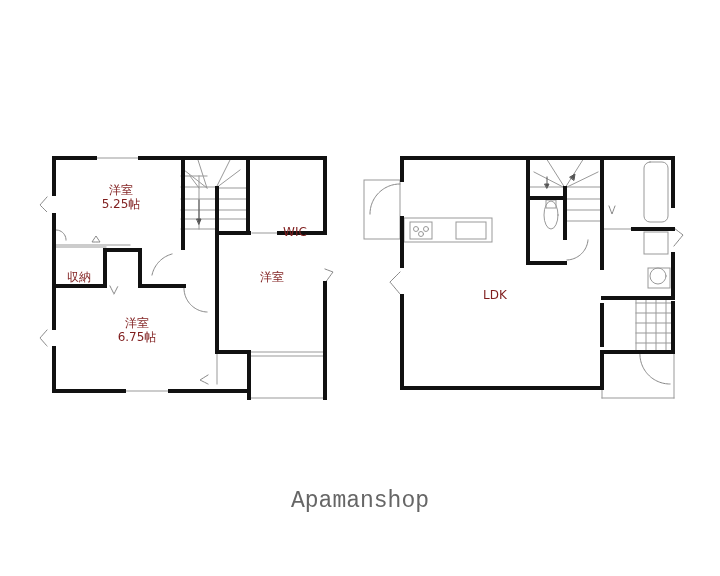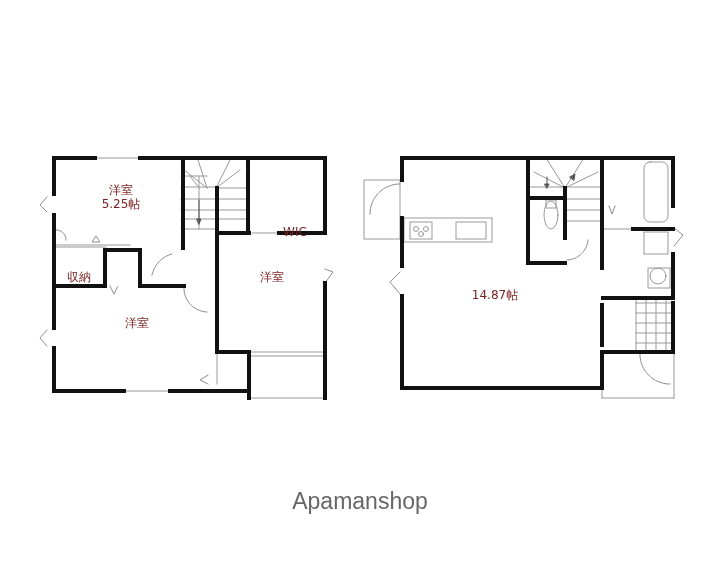--- a/index.html
+++ b/index.html
@@ -3,21 +3,21 @@
 <meta charset="utf-8">
 <style>
   html, body { margin: 0; padding: 0; background: #ffffff; }
   body { width: 720px; height: 576px; position: relative; overflow: hidden;
          font-family: "DejaVu Sans", sans-serif; }
   #plan { position: absolute; left: 0; top: 0; }
   .room-label { position: absolute; text-align: center; color: #7f1d1d;
                 font-family: "DejaVu Sans", sans-serif; line-height: 1.15; font-size: 12px; }
   .room-label span { display: block; }
   .logo { position: absolute; left: 0; width: 720px; top: 488px; text-align: center;
-          font-family: Liberation Sans, sans-serif; font-size: 23px; color: #666666; }
+          font-family: Liberation Mono, monospace; font-size: 23px; color: #666666; }
 </style>
 </head>
 <body>
 
 <svg id="plan" width="720" height="576" viewBox="0 0 720 576">
 
   <g fill="none" stroke-linecap="square">
 
     <g stroke="#999" stroke-width="1">
       <rect x="249" y="352" width="76" height="46"></rect>
@@ -174,18 +174,19 @@
   <span>収納</span>
 </div>
 <div class="room-label" style="left:258px; top:186px; width:74px;margin-top:40px;">
   <span>WIC</span>
 </div>
 <div class="room-label" style="left:225px; top:271px; width:94px;">
   <span>洋室</span>
 </div>
 <div class="room-label" style="left:90px; top:317px; width:94px;">
   <span>洋室</span>
+  <span>6.75帖</span>
 </div>
 <div class="room-label" style="left:440px; top:289px; width:110px;">
-  <span>14.87帖</span>
+  <span>LDK</span>
 </div>
 
 <div class="logo">Apamanshop</div>
 
 </body></html>

